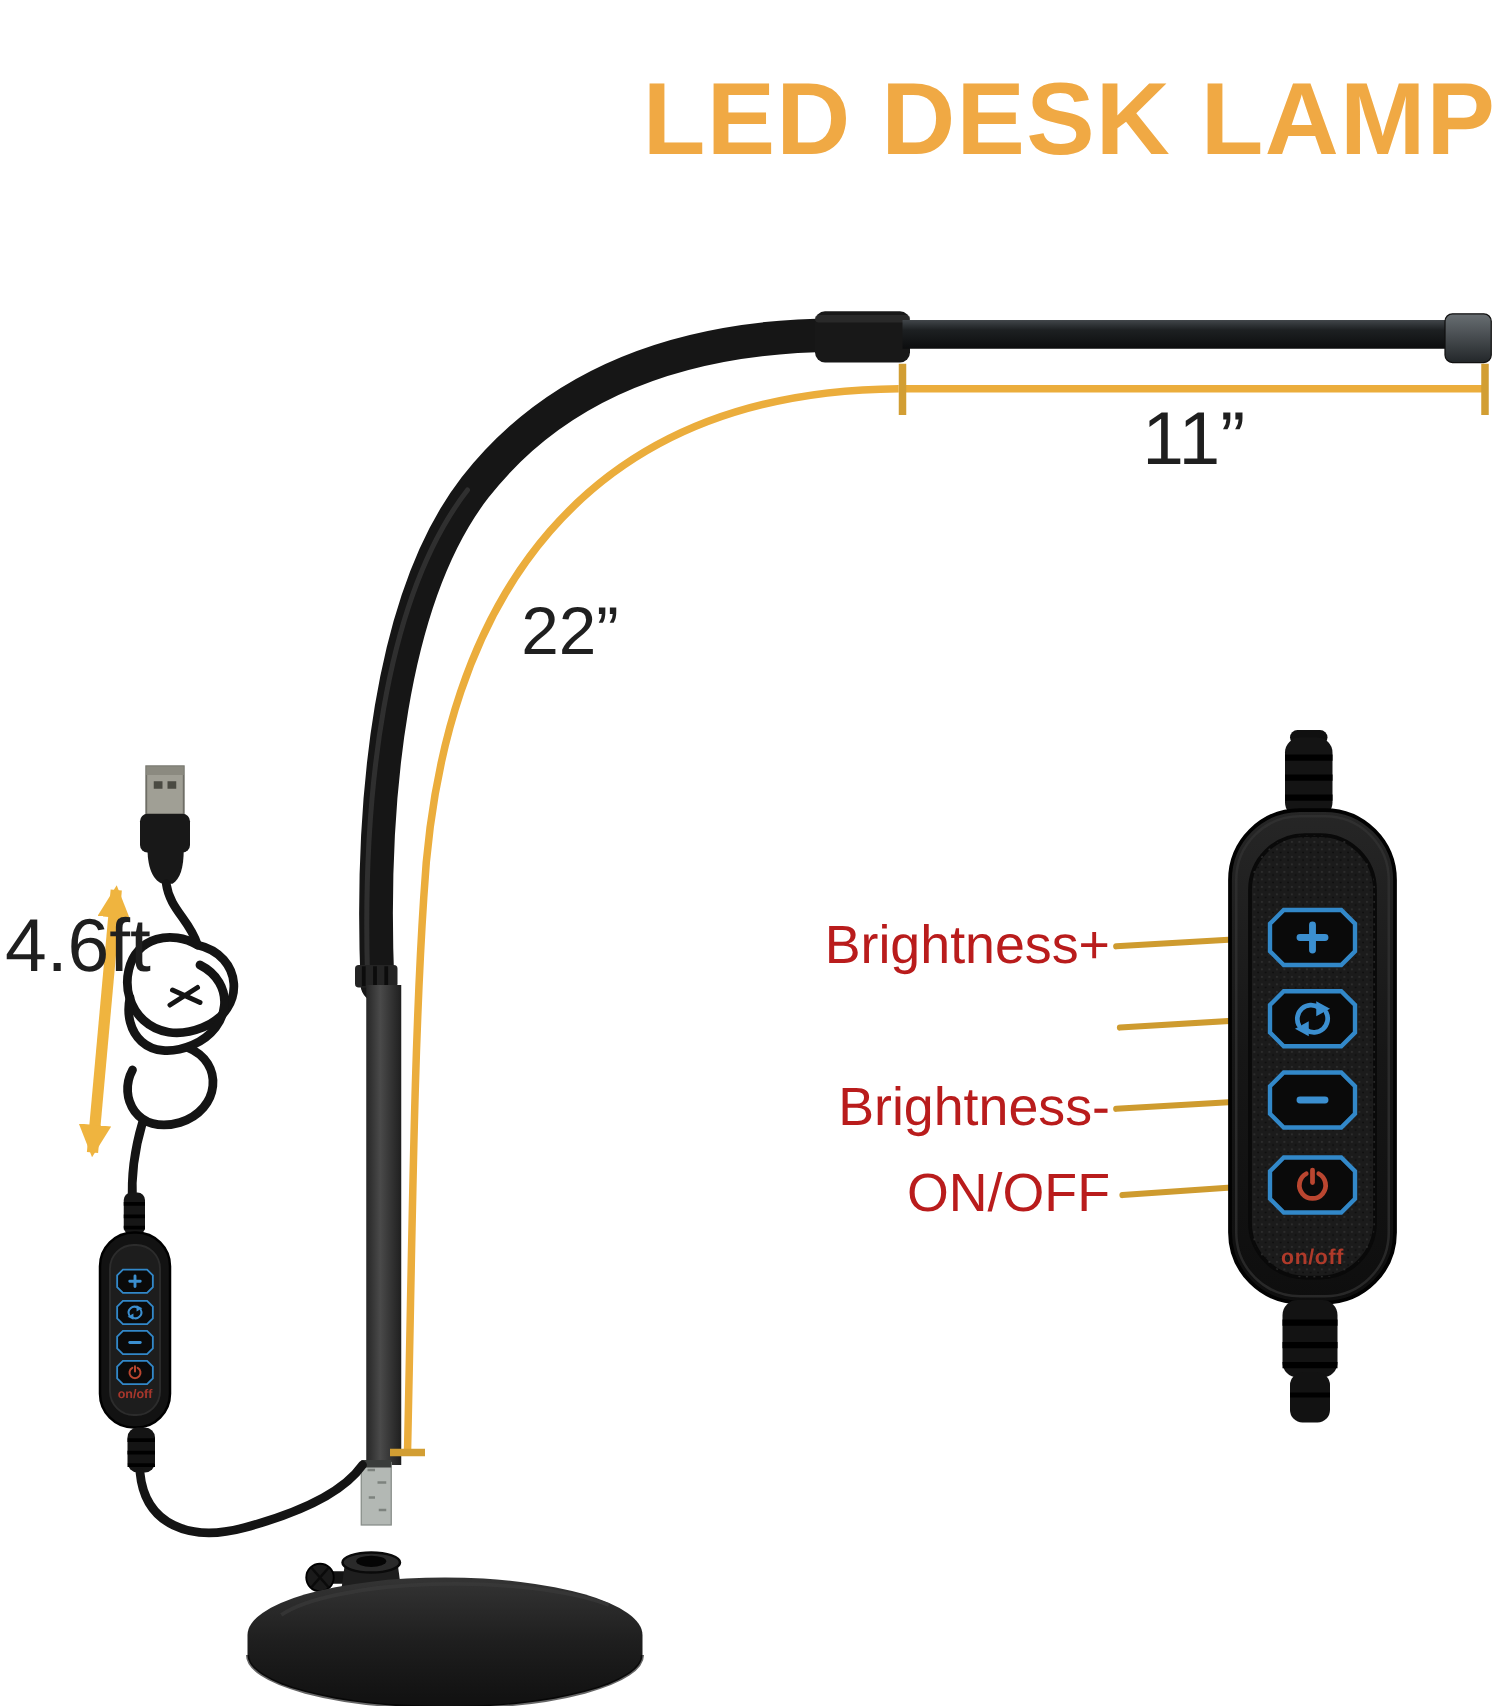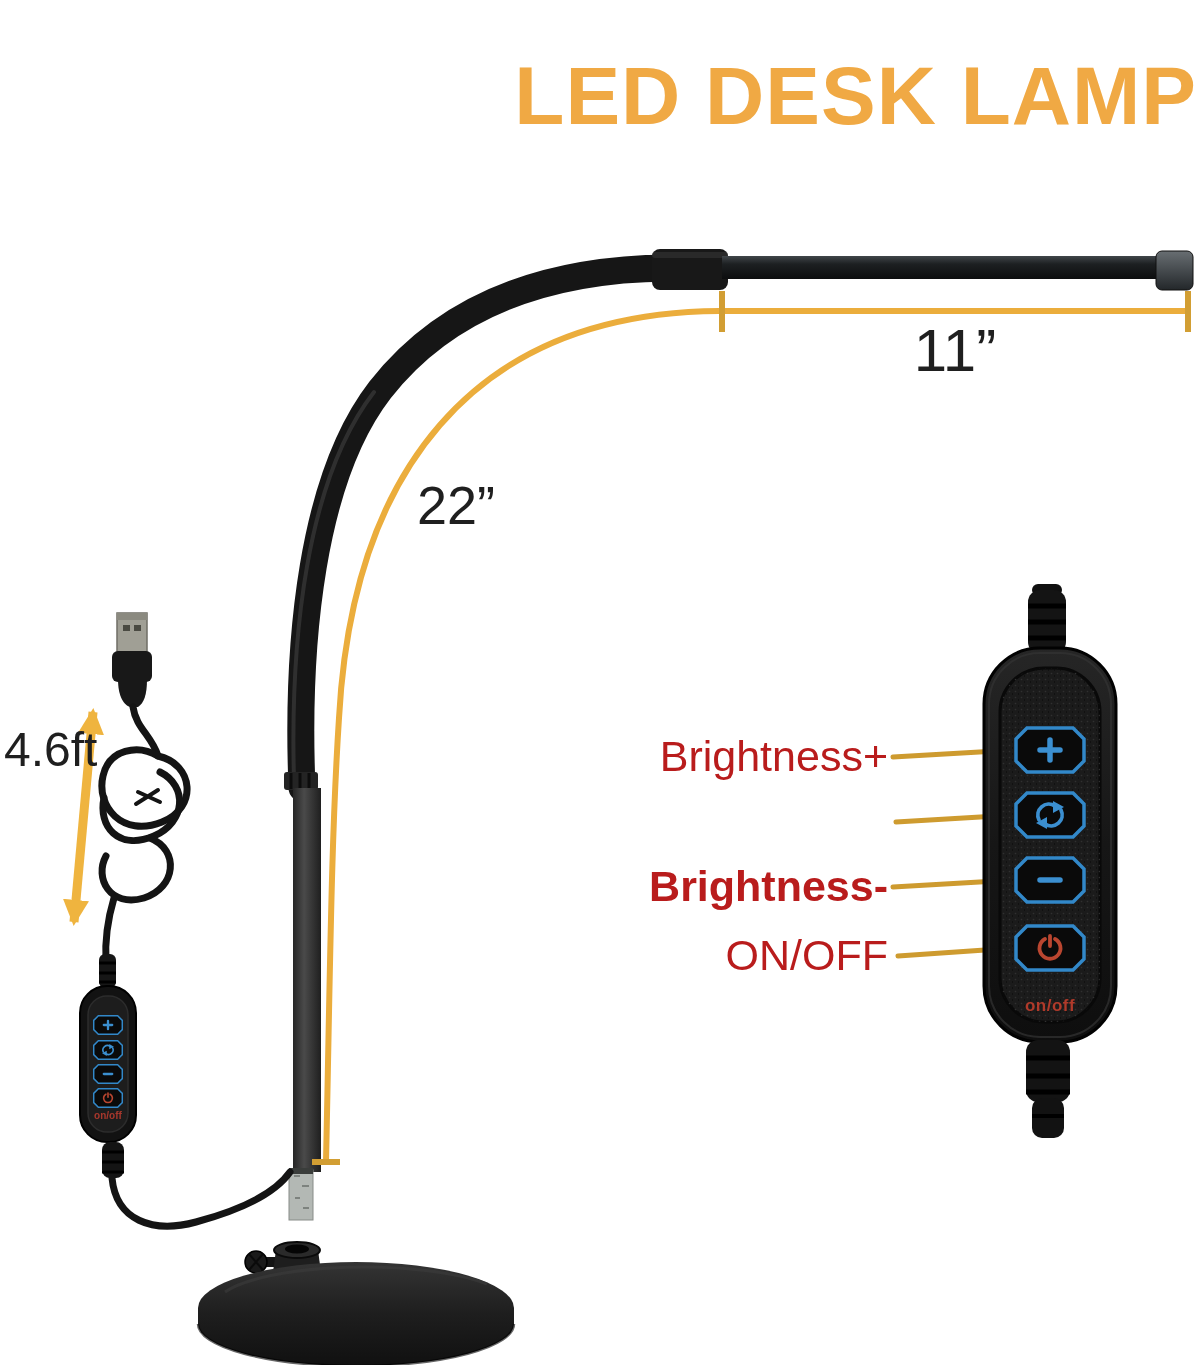--- a/index.html
+++ b/index.html
@@ -10,26 +10,26 @@
   svg{position:absolute;left:0;top:0;}
   .abs{position:absolute;}
   .title{
     left:0;right:0;top:0px;text-align:right;
     font-size:82px;line-height:1.0;font-weight:900;letter-spacing:1px;
     color:#F0A944;
   }
   .dim{color:#1f1f1f;font-weight:400;}
   .dim-head{left:880px;top:316px;width:150px;text-align:center;font-size:60px;}
   .dim-arm{left:381px;top:474px;width:150px;text-align:center;font-size:54px;}
-  .dim-cable{left:4px;top:722px;width:130px;text-align:left;font-size:48px;}
+  .dim-cable{left:4px;top:722px;width:130px;text-align:left;font-size:60px;}
   .callout{
     right:309px;text-align:right;width:420px;
     font-size:43px;line-height:1.15;color:#b91c1c;
   }
-  .co1{top:732px;} .co2{top:797px;} .co3{top:862px;font-weight:bold;} .co4{top:931px;}
+  .co1{top:732px;} .co2{top:797px;} .co3{top:862px;} .co4{top:931px;}
   .onoff-big{
     left:1012px;top:996px;width:76px;text-align:center;
     font-size:17px;font-weight:700;color:#B03A2A;letter-spacing:.5px;
   }
   .onoff-mini{
     left:86px;top:1110px;width:44px;text-align:center;
     font-size:10px;font-weight:700;color:#A8372C;
   }
 </style>
 </head>

